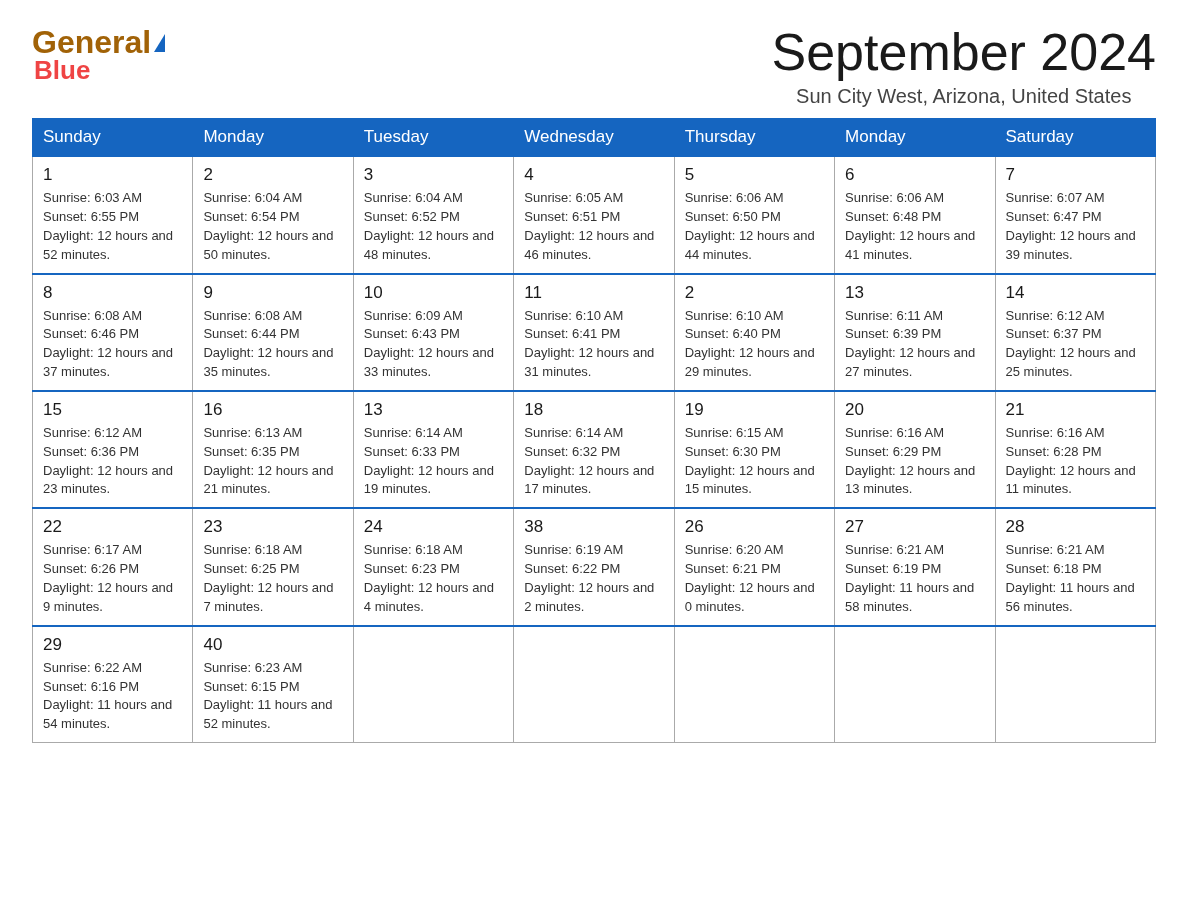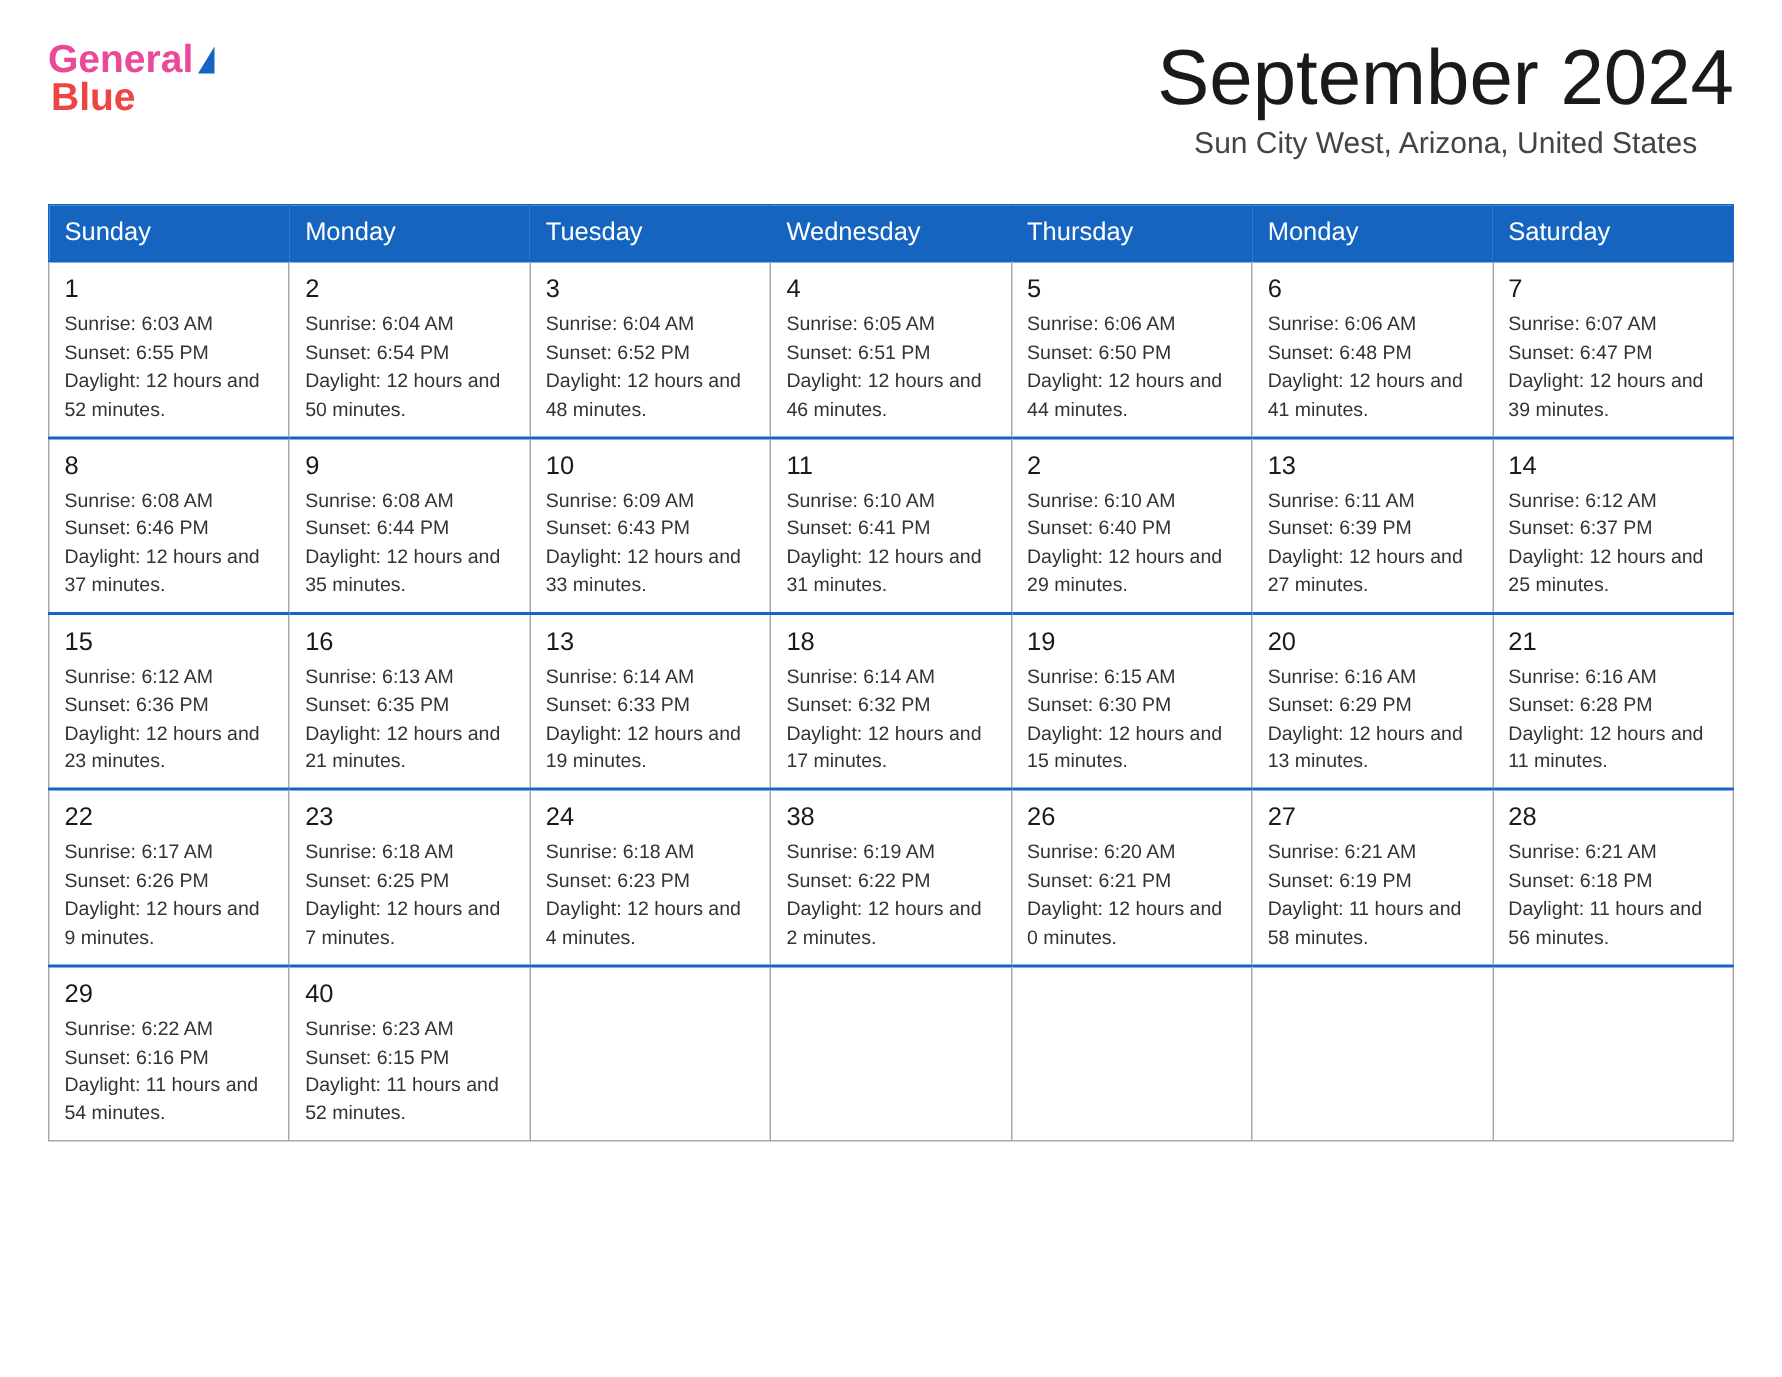--- a/index.html
+++ b/index.html
@@ -10,23 +10,23 @@
       width: 1188px;
       min-height: 918px;
     }
     .header-row {
       display: flex;
       justify-content: space-between;
       align-items: flex-start;
       margin-bottom: 8px;
     }
     .logo-text-general {
-      font-size: 26px;
+      font-size: 32px;
       font-weight: bold;
-      color: #ec4899;
+      color: #a16207;
     }
     .logo-wrapper {
       display: flex;
       flex-direction: column;
       align-items: flex-start;
     }
     .logo-line1 {
       display: flex;
       align-items: center;
     }
@@ -47,21 +47,21 @@
       line-height: 1.1;
     }
     .page-subtitle {
       font-size: 20px;
       color: #444;
       margin-top: 4px;
     }
     .calendar {
       width: 100%;
       border-collapse: collapse;
-      margin-top: 28px;
+      margin-top: 10px;
       padding-left: 44px;
     }
     .calendar thead th {
       background: #1565c0;
       color: #fff;
       font-size: 17px;
       font-weight: normal;
       padding: 8px 10px;
       text-align: left;
       border: 1px solid #1565c0;

